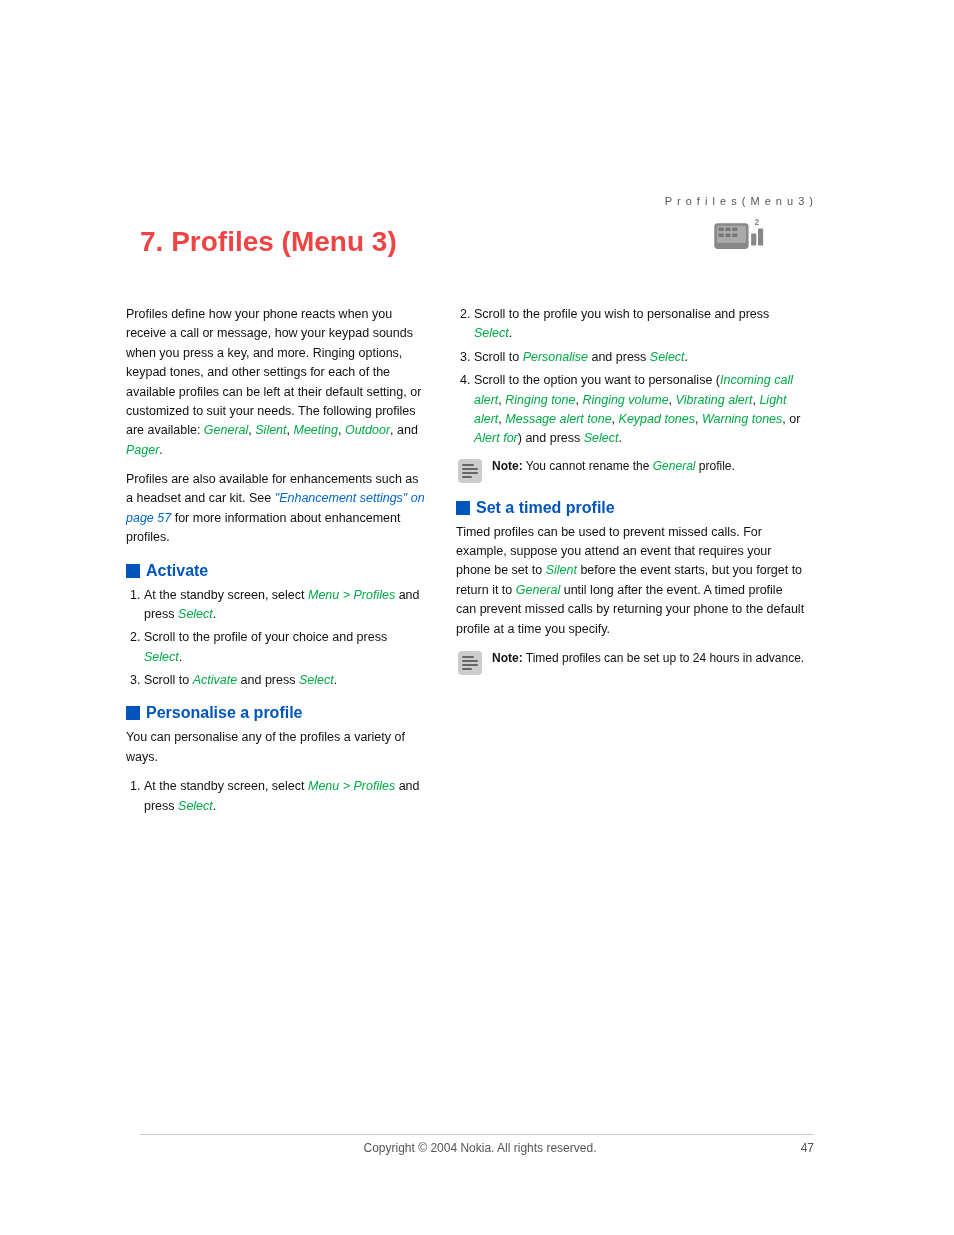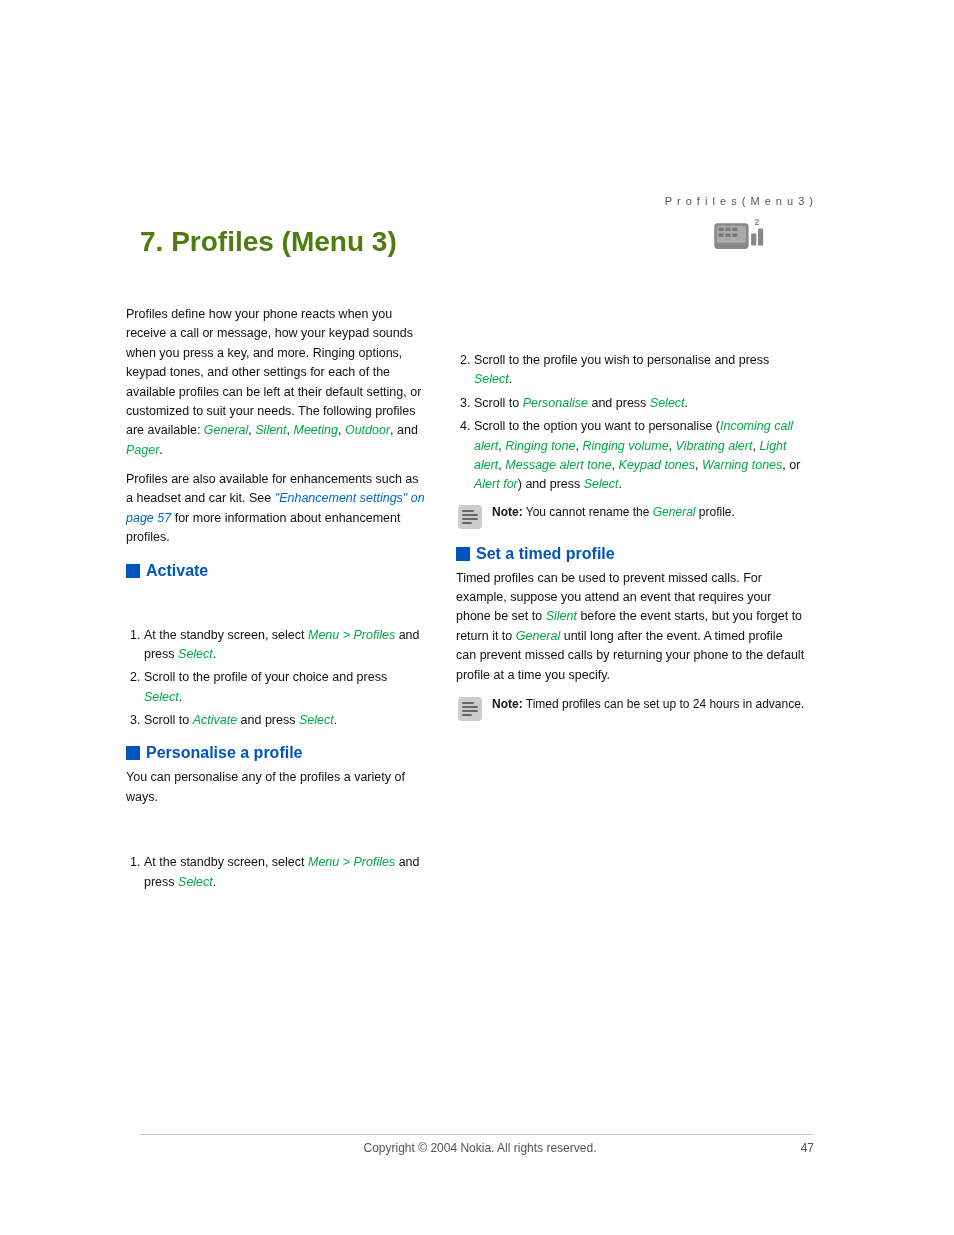--- a/index.html
+++ b/index.html
@@ -37,21 +37,21 @@
       top: 215px;
       left: 140px;
       display: flex;
       align-items: center;
       width: 660px;
     }
 
     .chapter-title {
       font-size: 28px;
       font-weight: bold;
-      color: #4d7c0f;
+      color: #ef4444;
     }
 
     .chapter-icon {
       margin-left: auto;
       margin-right: 30px;
     }
 
     
     .menu-icon-svg {
       width: 60px;
@@ -114,21 +114,20 @@
 
     .section-title {
       font-size: 16px;
       font-weight: bold;
       color: #0055bb;
     }
 
     ol {
       margin-left: 18px;
       margin-bottom: 8px;
-      margin-top: 46px;
     }
 
     ol li {
       font-size: 12.5px;
       line-height: 1.55;
       margin-bottom: 4px;
       color: #111;
     }
 
     

